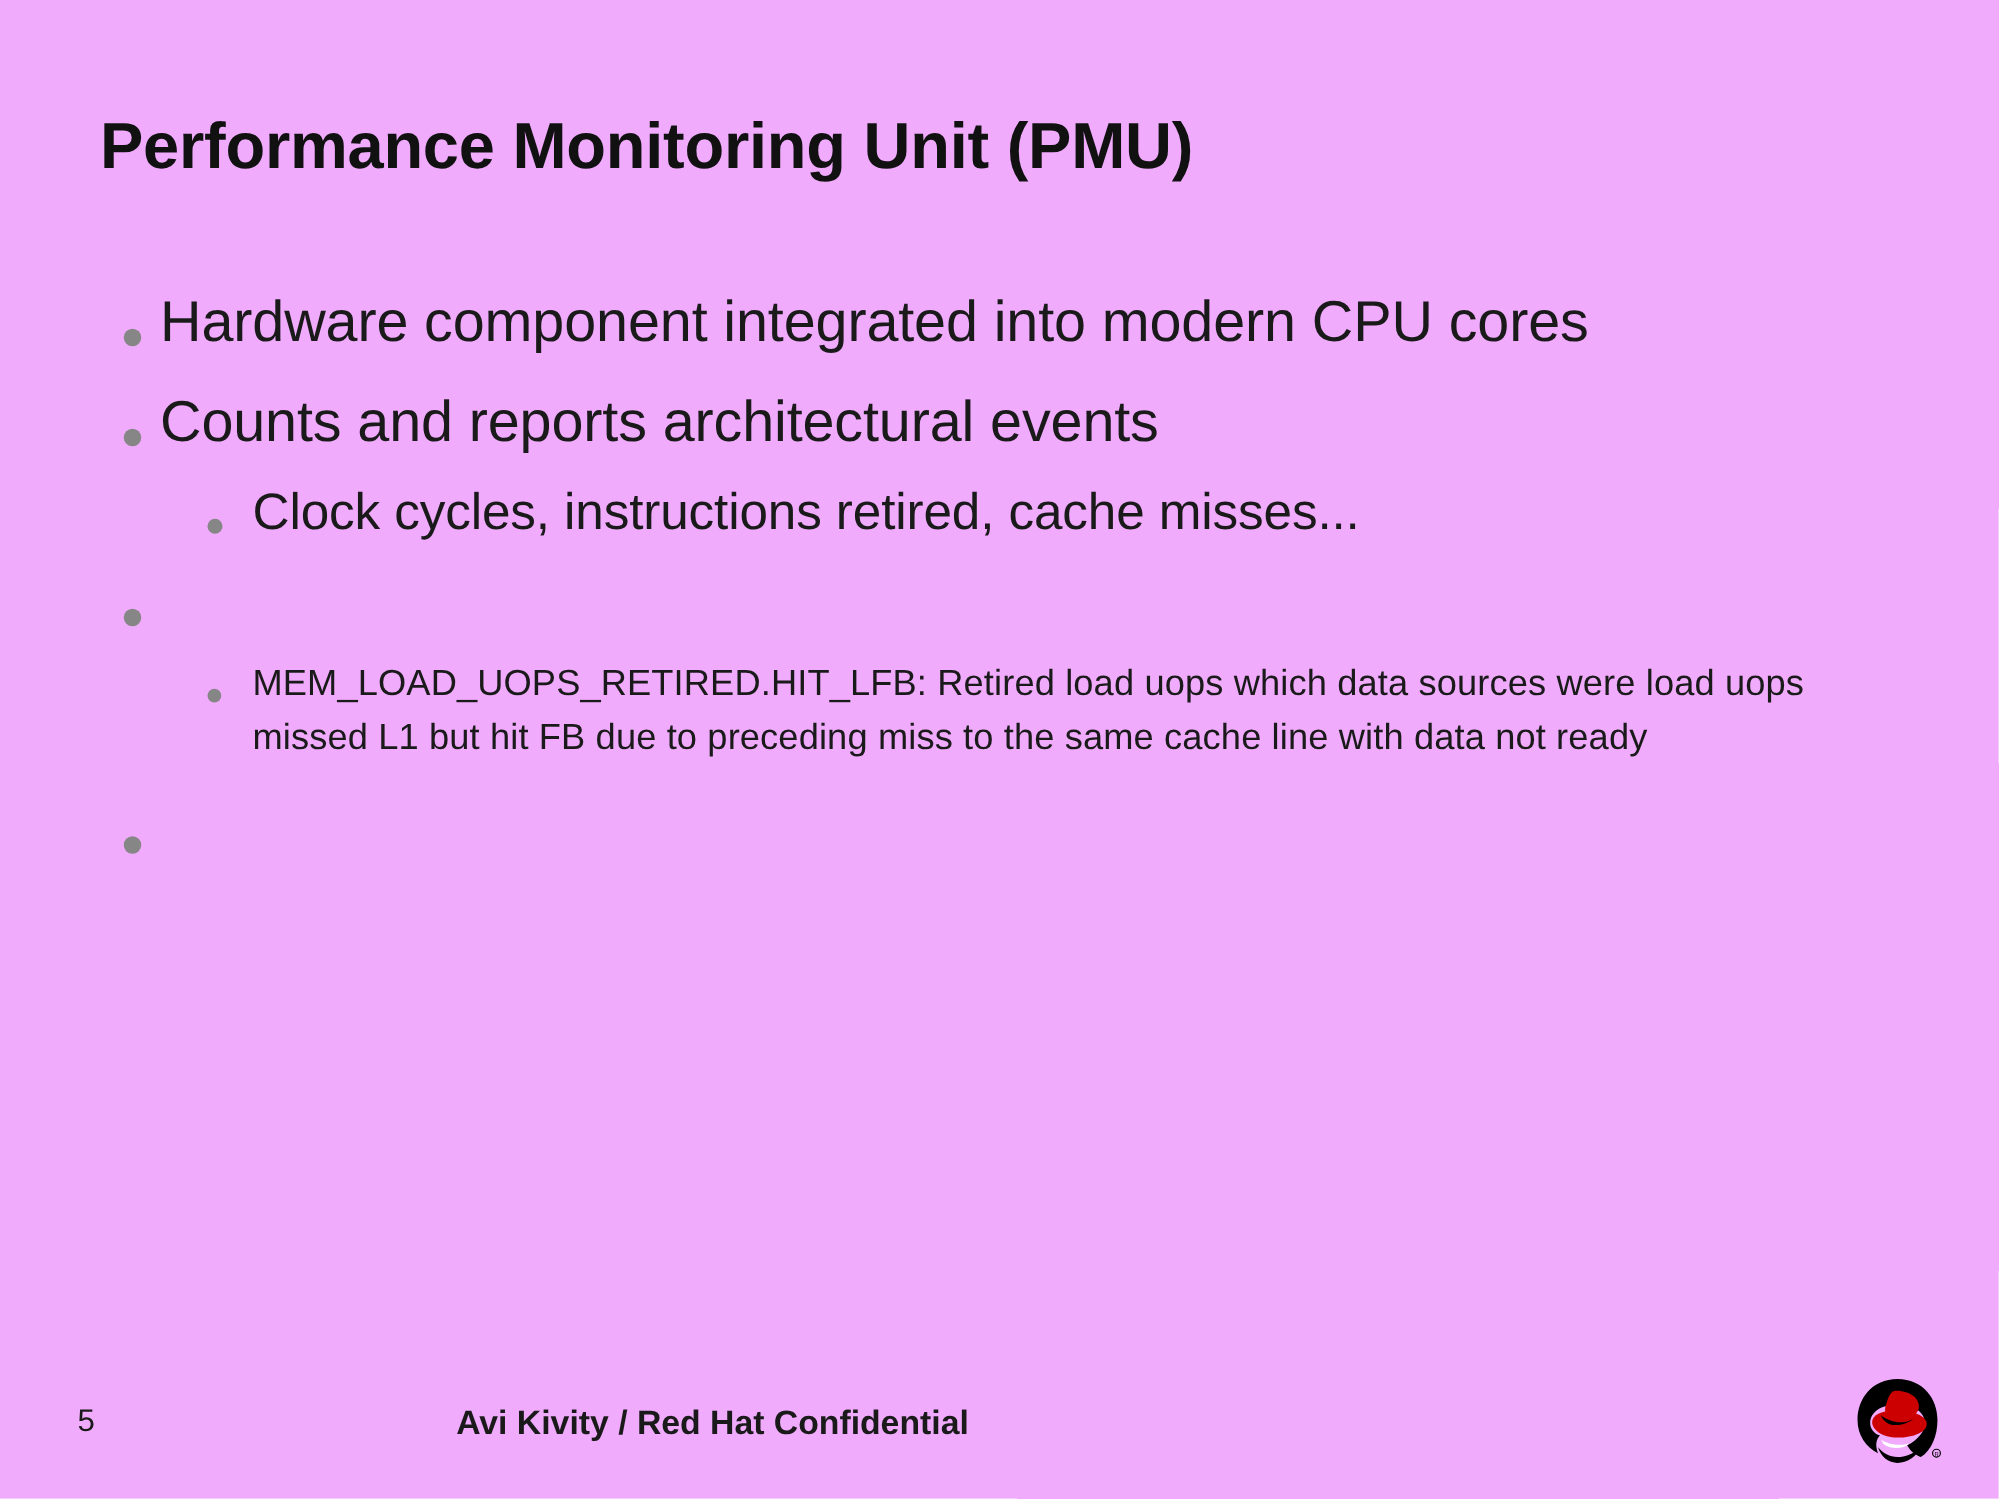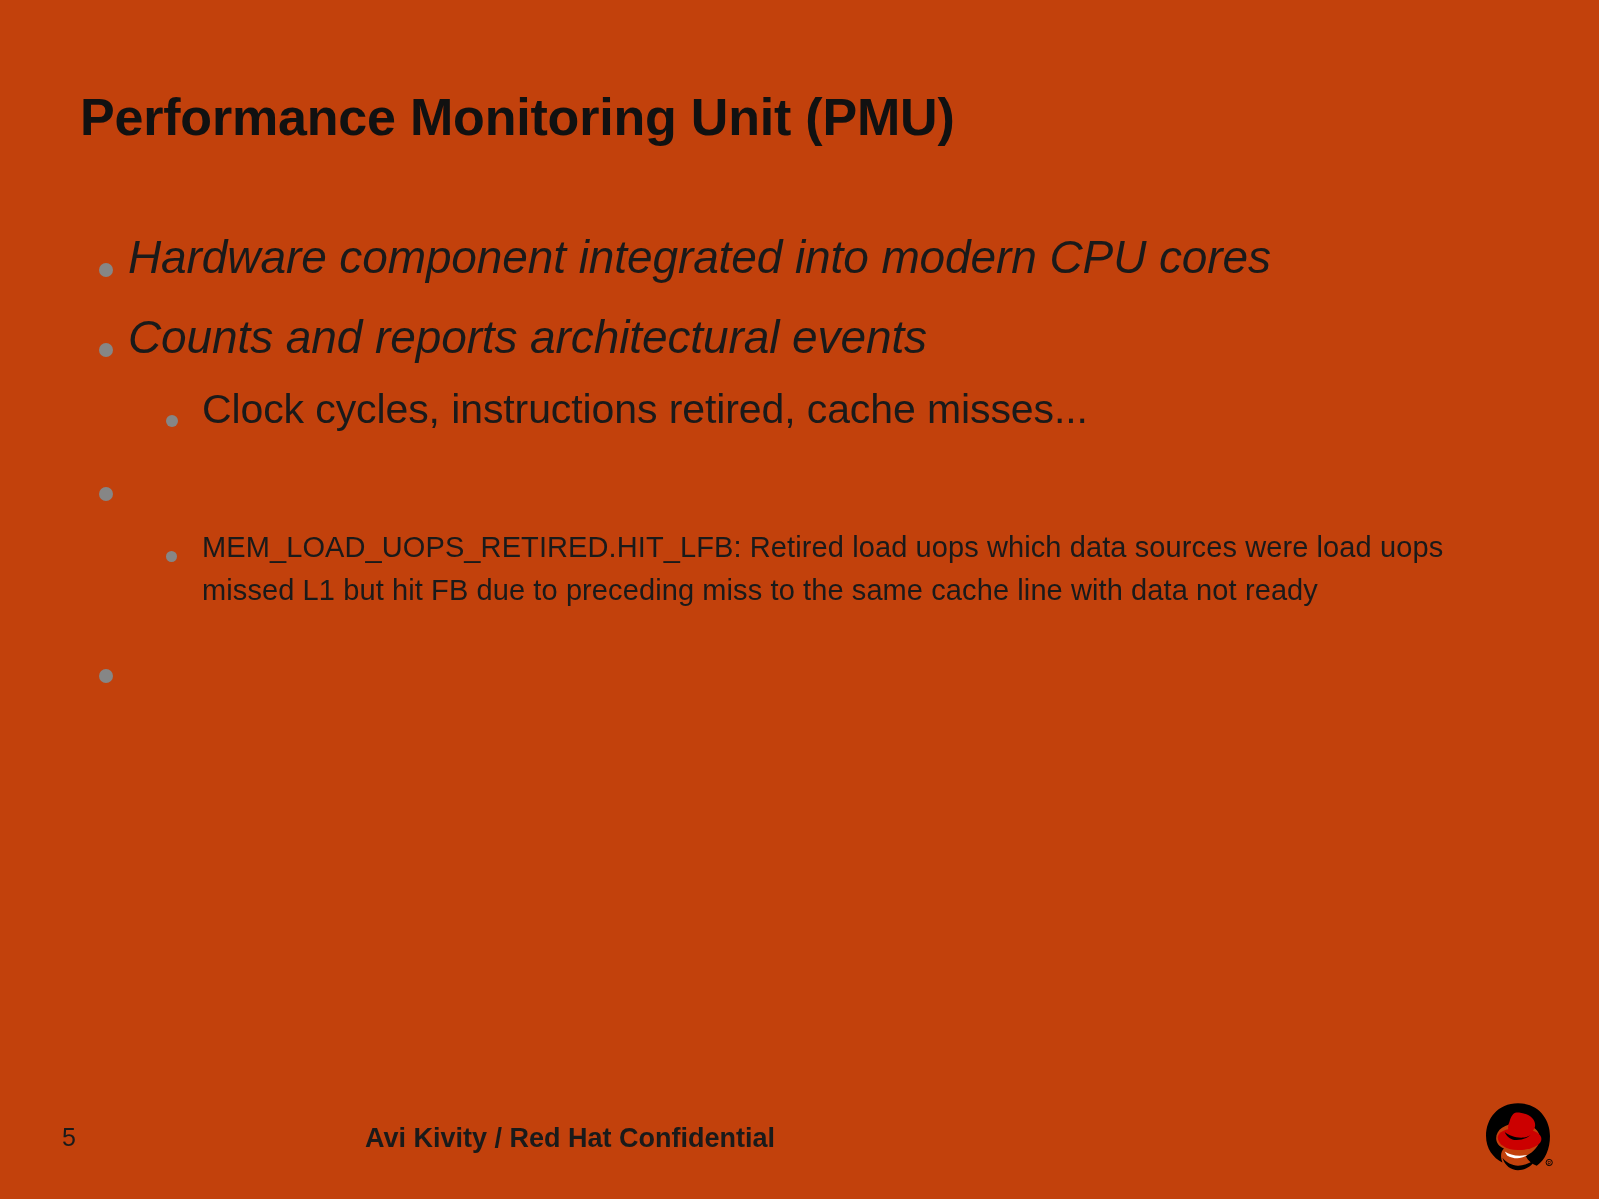--- a/index.html
+++ b/index.html
@@ -9,21 +9,21 @@
     background: #ffffff;
   }
   body {
     font-family: "Liberation Sans", sans-serif;
     color: #000000;
   }
   .slide {
     position: relative;
     width: 1599px;
     height: 1199px;
-    background: #c2410c;
+    background: #f0abfc;
     overflow: hidden;
   }
 
   
   .slide-title {
     position: absolute;
     left: 80px;
     top: 86px;
     width: 1430px;
     font-size: 52px;
@@ -56,21 +56,20 @@
   }
   .dot {
     display: block;
     border-radius: 50%;
     background: #868686;
   }
 
   
   .lvl1 {
     margin-bottom: 16px;
-    font-style: italic;
   }
   .lvl1 .marker {
     width: 46px;
     height: 58px;
     padding-top: 0;
   }
   .lvl1 .dot {
     width: 14px;
     height: 14px;
     margin-top: 26px;

